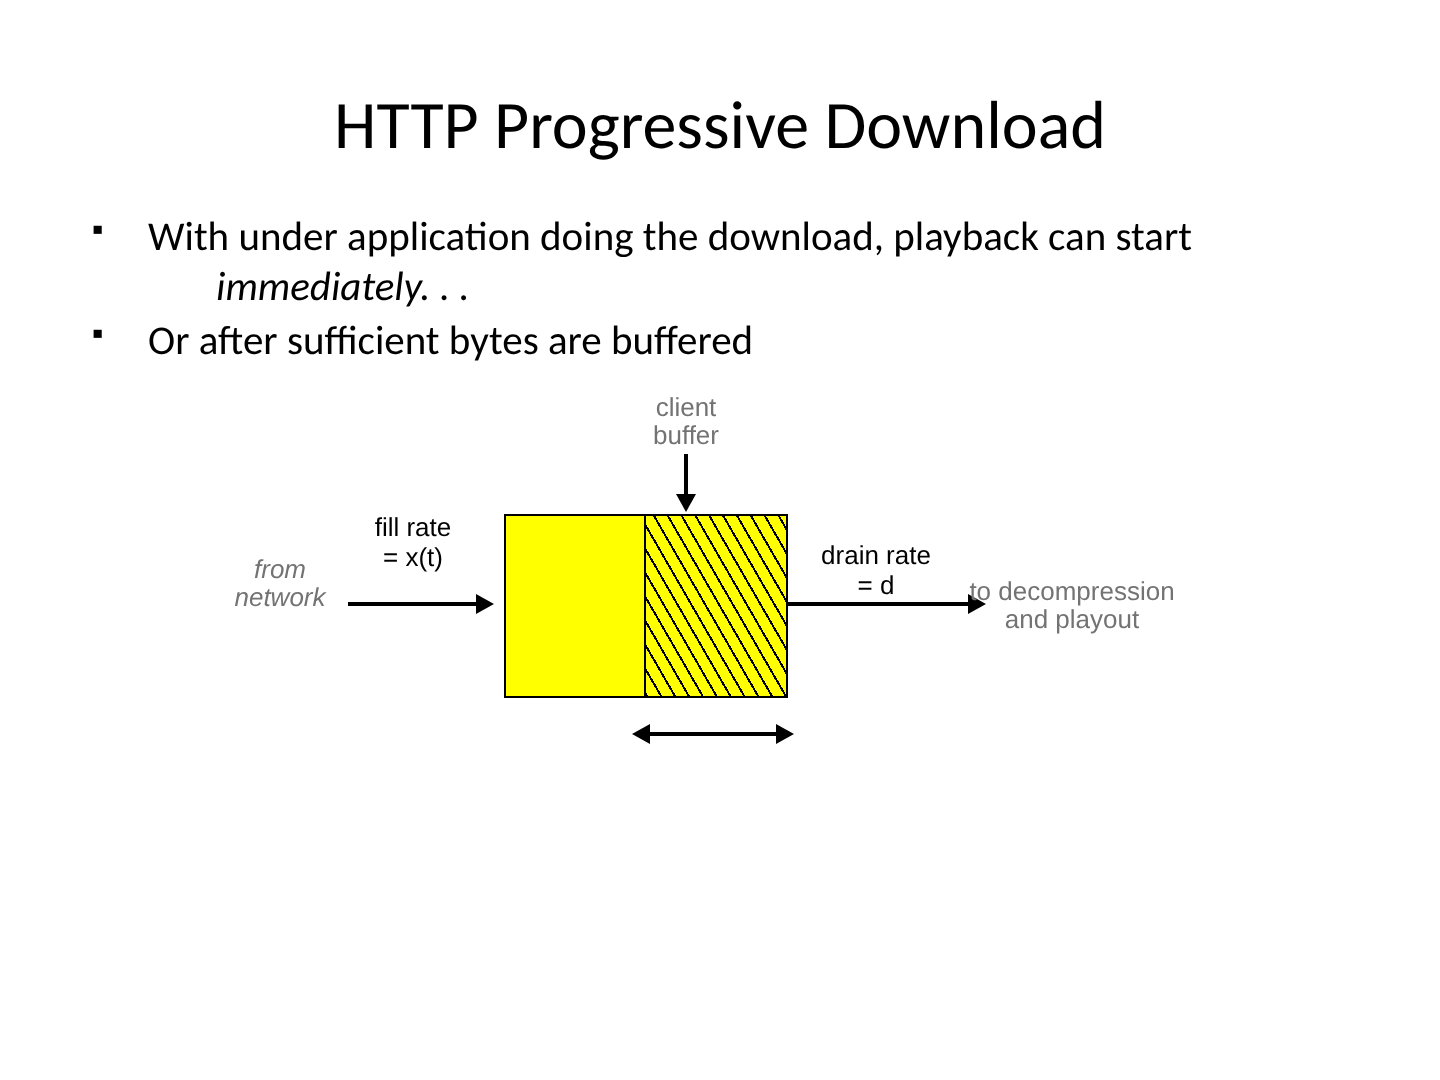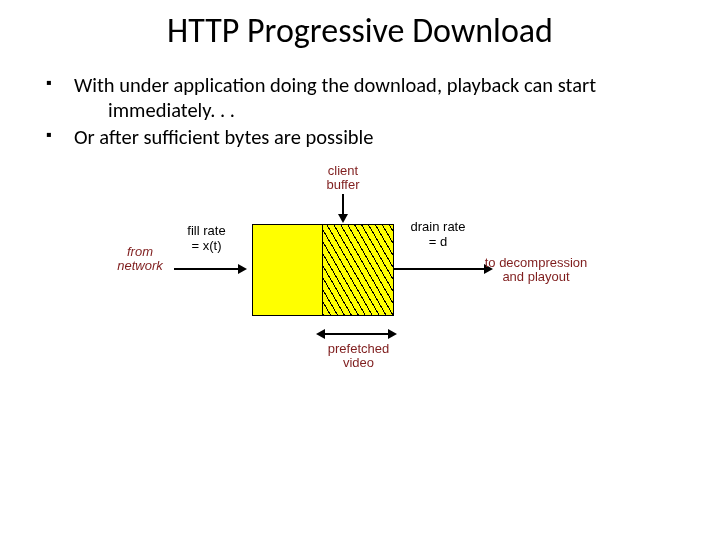--- a/index.html
+++ b/index.html
@@ -1,65 +1,64 @@
 <!DOCTYPE html>
 <html><head>
 <meta charset="utf-8">
 <style>
   html,body{margin:0;padding:0;width:720px;height:540px;background:#fff;font-family:Calibri,Arial,sans-serif;color:#000;}
-  .slide{box-sizing:border-box;padding:4px 40px 10px 40px;}
+  .slide{box-sizing:border-box;padding:37px 40px 10px 40px;}
   .title{font-size:34px;font-weight:400;text-align:center;margin:6px 0 22px 0;}
   ul.bullets{list-style:none;margin:0;padding:0;font-size:20.5px;line-height:1.22;}
   ul.bullets li{position:relative;padding-left:34px;margin:0 0 2px 0;}
   ul.bullets li::before{content:"\25AA";position:absolute;left:6px;top:0;font-size:16px;}
-  .indent{padding-left:34px;font-size:20.5px;line-height:1.22;}
+  .indent{padding-left:34px;font-size:20.5px;line-height:1.22;font-style:italic;}
   .diagram{position:relative;width:640px;height:210px;margin:14px auto 0 auto;font-family:Arial,sans-serif;}
-  .lbl{position:absolute;font-size:13px;text-align:center;color:#7f1d1d;line-height:1.1;}
+  .lbl{position:absolute;font-size:13px;text-align:center;color:#737373;line-height:1.1;}
   .rate-lbl{position:absolute;font-size:13px;text-align:center;line-height:1.15;}
   .buf-box{position:absolute;border:1.5px solid #000;}
   .buf-filled{background:#ffff00;}
   .hatch{background:#ffff00;background-image:repeating-linear-gradient(60deg,#000 0,#000 1px,transparent 1px,transparent 6px);}
   .arrow-line{position:absolute;background:#000;}
   .arrow-head{position:absolute;width:0;height:0;}
   .ah-right{border-top:5px solid transparent;border-bottom:5px solid transparent;border-left:9px solid #000;}
   .ah-left{border-top:5px solid transparent;border-bottom:5px solid transparent;border-right:9px solid #000;}
   .ah-down{border-left:5px solid transparent;border-right:5px solid transparent;border-top:9px solid #000;}
 </style>
 </head>
 <body>
 <div class="slide">
   <div class="title">HTTP Progressive Download</div>
 
   <ul class="bullets">
     <li>
       <span>With under application doing the download, playback can start</span>
       <div class="indent">immediately. . .</div>
     </li>
-    <li>Or after sufficient bytes are possible</li>
+    <li>Or after sufficient bytes are buffered</li>
   </ul>
 
   <div class="diagram">
 
     <div class="lbl" style="left:273px;top:0;width:60px;">client<br>buffer</div>
     <div class="arrow-line" style="left:302px;top:30px;width:2px;height:20px;"></div>
     <div class="arrow-head ah-down" style="left:297.5px;top:50px;"></div>
 
     <div class="lbl" style="left:70px;top:81px;width:60px;font-style:italic;">from<br>network</div>
     <div class="arrow-line" style="left:134px;top:104px;width:64px;height:2px;"></div>
     <div class="arrow-head ah-right" style="left:198px;top:100px;"></div>
 
     <div class="rate-lbl" style="left:139px;top:60px;width:55px;">fill rate<br>= x(t)</div>
 
     <div class="buf-box buf-filled" style="left:212px;top:60px;width:70px;height:90px;"></div>
     <div class="buf-box hatch" style="left:282px;top:60px;width:70px;height:90px;"></div>
 
-    <div class="rate-lbl" style="left:363px;top:56px;width:70px;">drain rate<br>= d</div>
+    <div class="rate-lbl" style="left:363px;top:74px;width:70px;">drain rate<br>= d</div>
 
     <div class="arrow-line" style="left:354px;top:104px;width:90px;height:2px;"></div>
     <div class="arrow-head ah-right" style="left:444px;top:100px;"></div>
     <div class="lbl" style="left:436px;top:92px;width:120px;text-align:center;">to decompression<br>and playout</div>
 
     <div class="arrow-head ah-left" style="left:276px;top:165px;"></div>
     <div class="arrow-line" style="left:285px;top:169px;width:63px;height:2px;"></div>
     <div class="arrow-head ah-right" style="left:348px;top:165px;"></div>
-    <div class="lbl" style="left:276px;top:178px;width:85px;">prefetched<br>video</div>
   </div>
 </div>
 
 </body></html>

